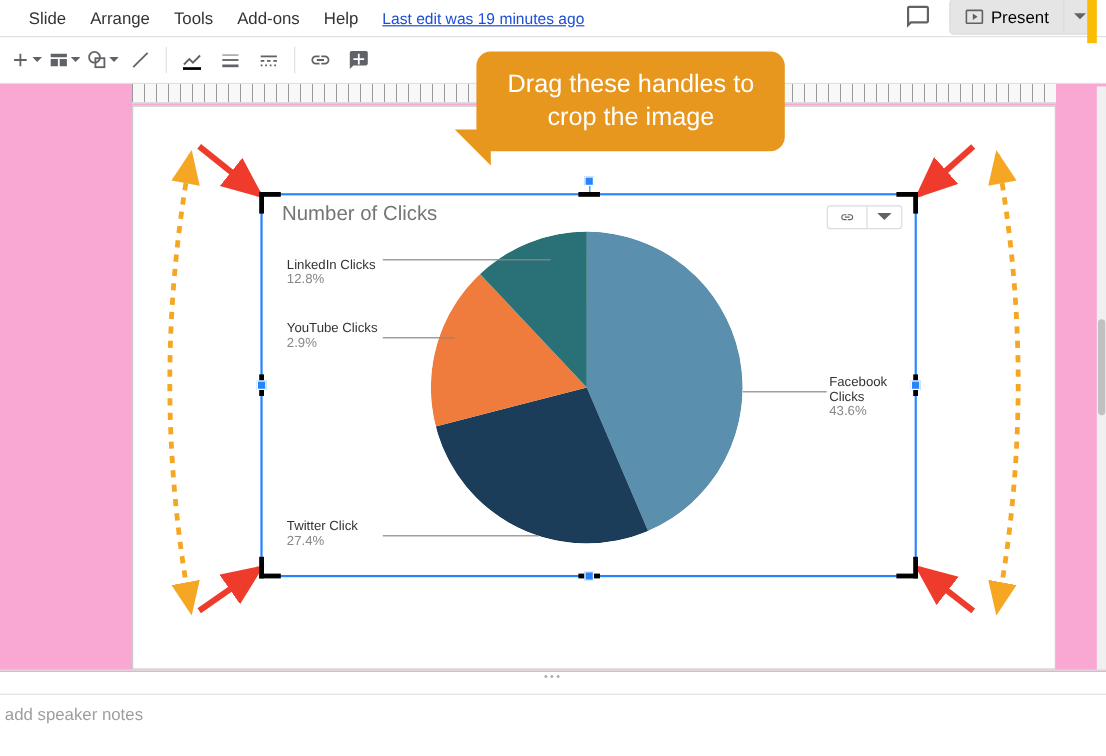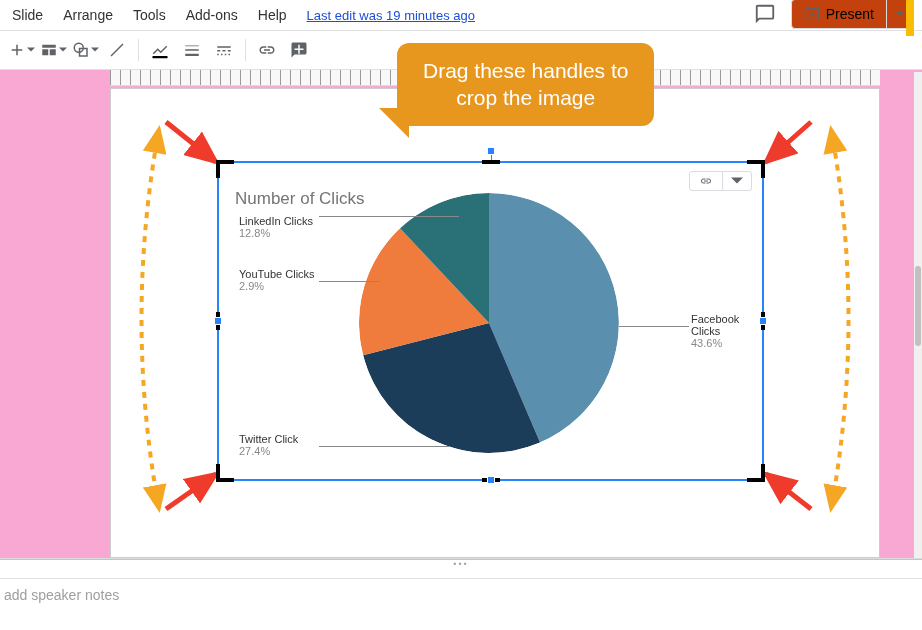--- a/index.html
+++ b/index.html
@@ -1,25 +1,25 @@
 <!DOCTYPE html>
 <html><head>
 <meta charset="utf-8">
 <style>
   * { box-sizing: border-box; margin: 0; padding: 0; }
   html, body { width: 922px; height: 630px; font-family: Arial, sans-serif; background: #fff; overflow: hidden; }
   
-  .topbar { display: flex; align-items: center; height: 30px; padding: 0 4px; position: relative; }
+  .topbar { display: flex; align-items: center; height: 30px; padding: 0 16px; position: relative; }
   .menu { display: flex; gap: 4px; font-size: 14px; color: #333; }
   .menu-item { padding: 4px 8px; cursor: pointer; }
   .last-edit { margin-left: 12px; font-size: 13px; color: #1d4ed8; text-decoration: underline; cursor: pointer; white-space: nowrap; }
   .topbar-right { position: absolute; right: 8px; top: -2px; display: flex; align-items: center; gap: 10px; }
   .comment-btn { width: 32px; height: 32px; border-radius: 50%; display: flex; align-items: center; justify-content: center; cursor: pointer; }
   .comment-btn svg { fill: #5f6368; }
-  .present-group { display: flex; border: 1px solid #dadce0; border-radius: 4px; overflow: hidden; background: #c2410c; }
+  .present-group { display: flex; border: 1px solid #dadce0; border-radius: 4px; overflow: hidden; background: #e5e5e5; }
   .present-btn { display: flex; align-items: center; gap: 6px; padding: 6px 12px; font-size: 14px; cursor: pointer; }
   .present-btn svg { fill: #5f6368; }
   .present-caret { border-left: 1px solid #dadce0; padding: 6px 8px; cursor: pointer; display: flex; align-items: center; }
   .yellow-block { width: 8px; height: 44px; background: #fbbc04; position: absolute; right: 0; top: -6px; }
 
   .toolbar { display: flex; align-items: center; height: 40px; border-top: 1px solid #e0e0e0; border-bottom: 1px solid #e0e0e0; padding: 0 6px; gap: 2px; }
   .tb-btn { width: 30px; height: 30px; display: flex; align-items: center; justify-content: center; cursor: pointer; border-radius: 3px; }
   .tb-btn svg { fill: #5f6368; }
   .tb-btn .caret { margin-left: 1px; }
   .tb-sep { width: 1px; height: 22px; background: #e0e0e0; margin: 0 4px; }
@@ -40,21 +40,21 @@
   .cm-l { left: -3px; top: 50%; width: 4px; height: 18px; transform: translateY(-50%);}
   .cm-r { right: -3px; top: 50%; width: 4px; height: 18px; transform: translateY(-50%);}
   .sel-handle { position: absolute; width: 8px; height: 8px; background: #2684fc; border: 1px solid #fff; }
   .sh-t { top: -16px; left: 50%; transform: translateX(-50%); }
   .sh-b { bottom: -5px; left: 50%; transform: translateX(-50%); }
   .sh-l { left: -5px; top: 50%; transform: translateY(-50%); }
   .sh-r { right: -5px; top: 50%; transform: translateY(-50%); }
   .rot-line { position: absolute; top: -14px; left: 50%; width: 1px; height: 14px; background: #2684fc; }
 
   .chart { position: absolute; left: 0; top: 0; width: 100%; height: 100%; background: #fff; }
-  .chart-title { position: absolute; top: 26px; left: 16px; font-size: 17px; color: #757575; }
+  .chart-title { position: absolute; top: 5px; left: 16px; font-size: 17px; color: #757575; }
   .chart-ctrls { position: absolute; top: 8px; right: 10px; display: flex; border: 1px solid #dadce0; border-radius: 3px; background: #fff; }
   .chart-ctrls > div { padding: 3px 8px; cursor: pointer; display: flex; align-items: center; }
   .chart-ctrls > div:first-child { border-right: 1px solid #dadce0; }
   .pie { position: absolute; left: 140px; top: 30px; width: 260px; height: 260px; border-radius: 50%; }
   .chart-label { position: absolute; font-size: 11px; color: #333; }
   .chart-label .pct { color: #888; font-size: 11px; margin-top: 48px; }
   .leader { position: absolute; height: 1px; background: #888; }
 
   .callout { position: absolute; left: 286px; top: -46px; background: #e8971e; color: #fff; font-size: 21px; text-align: center; padding: 14px 26px; border-radius: 12px; line-height: 1.3; z-index: 10; }
   .callout-tail { position: absolute; left: -18px; bottom: -12px; width: 0; height: 0; border-top: 30px solid #e8971e; border-left: 30px solid transparent; }

